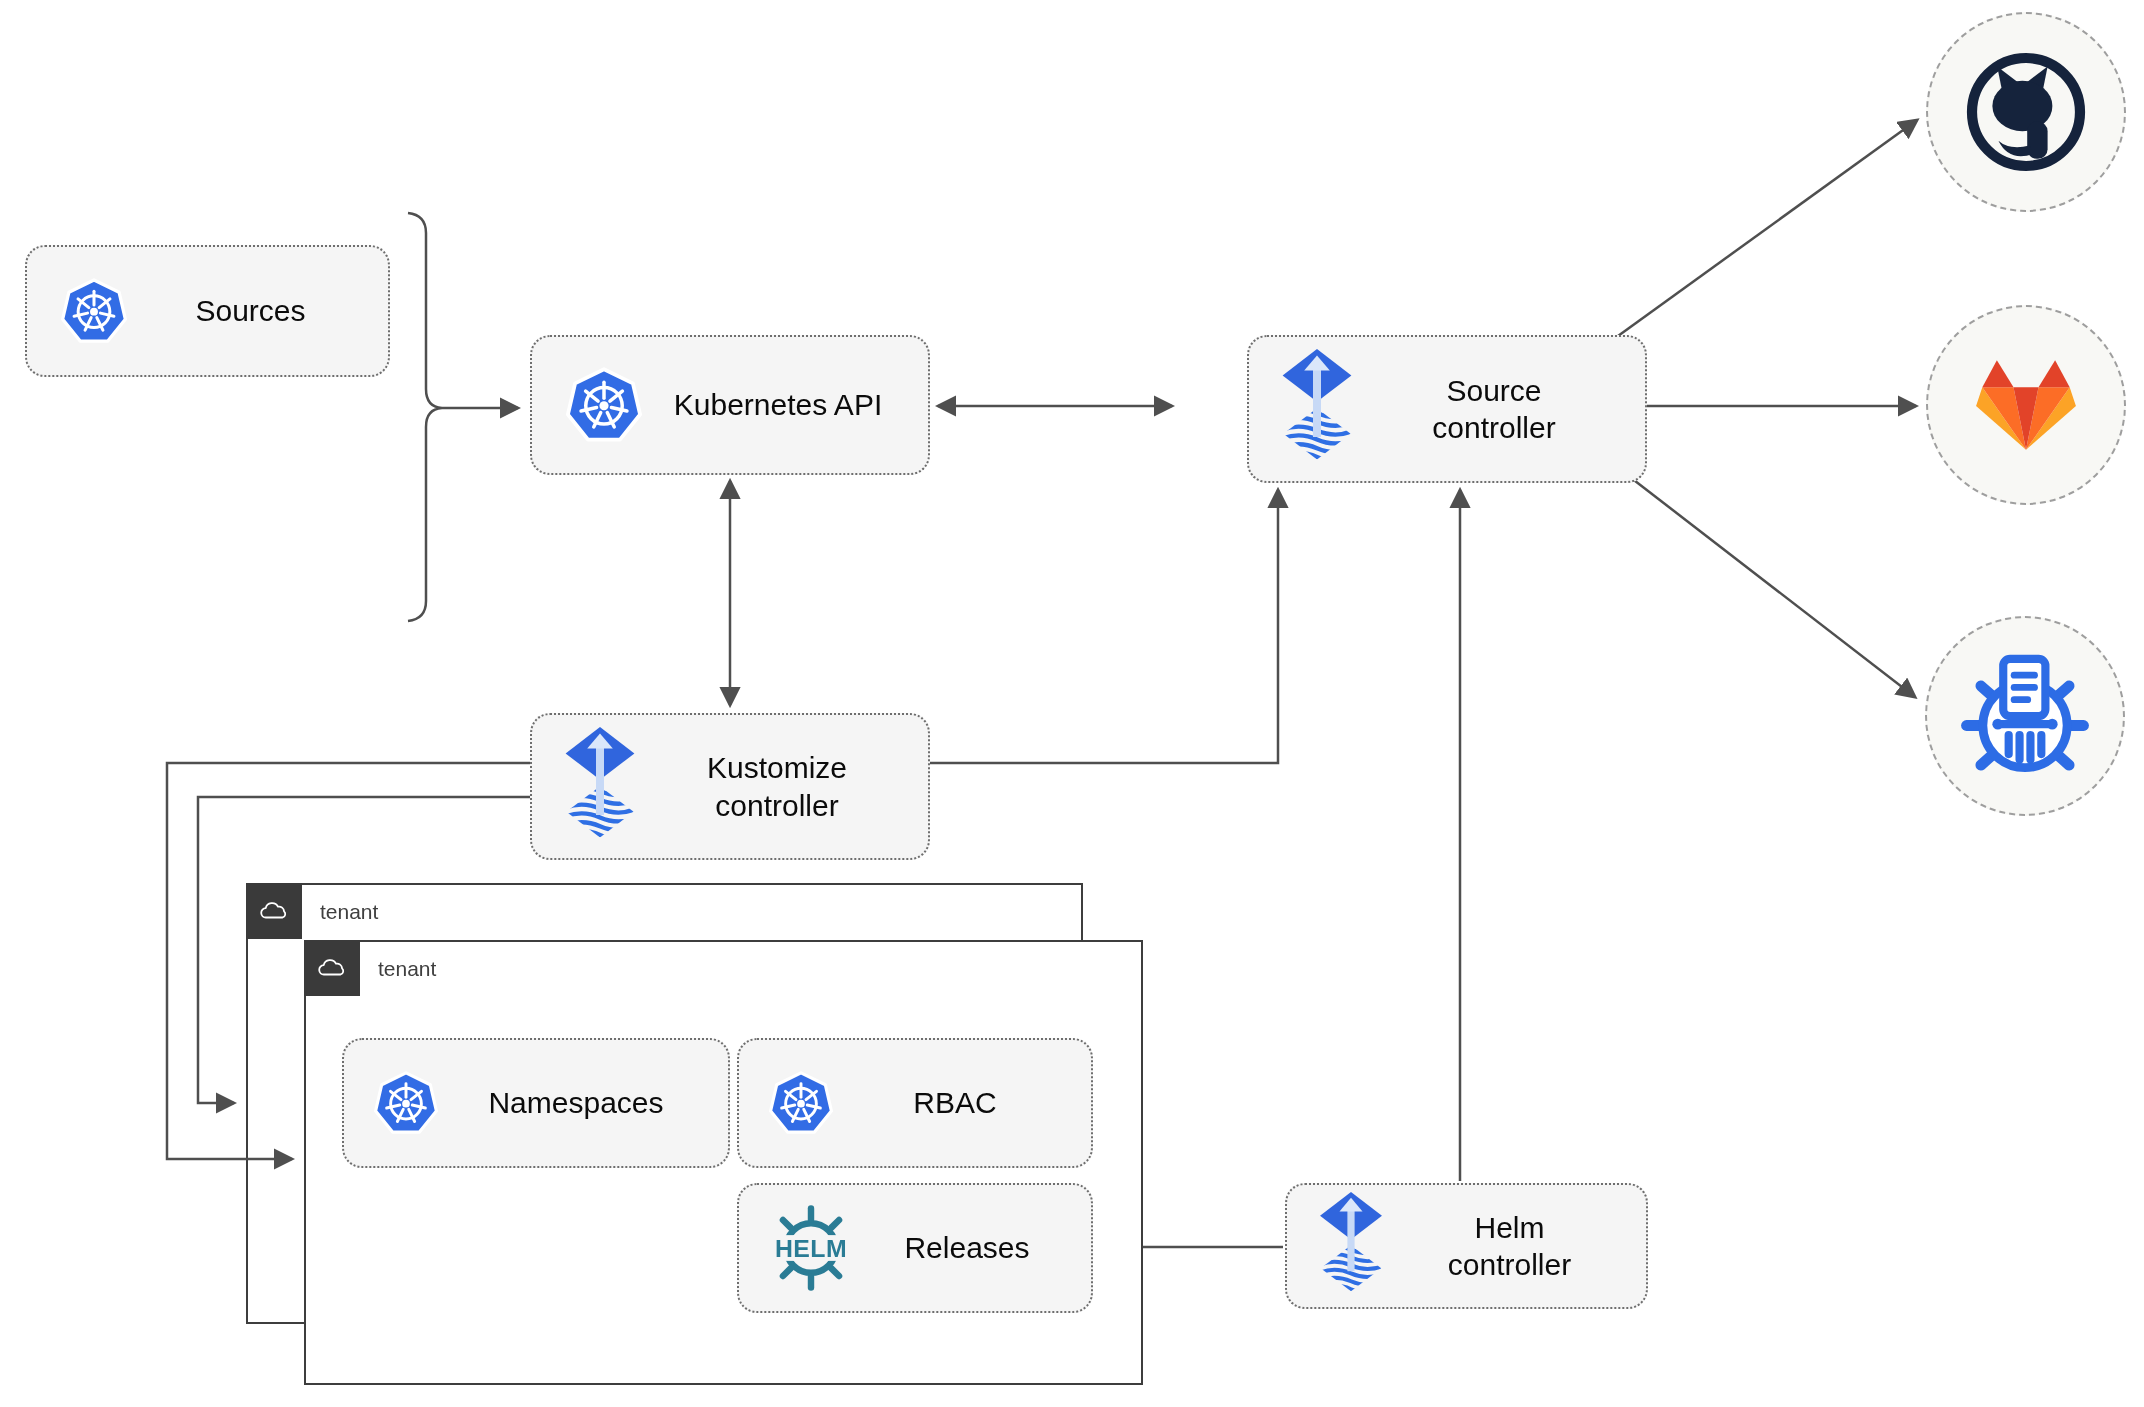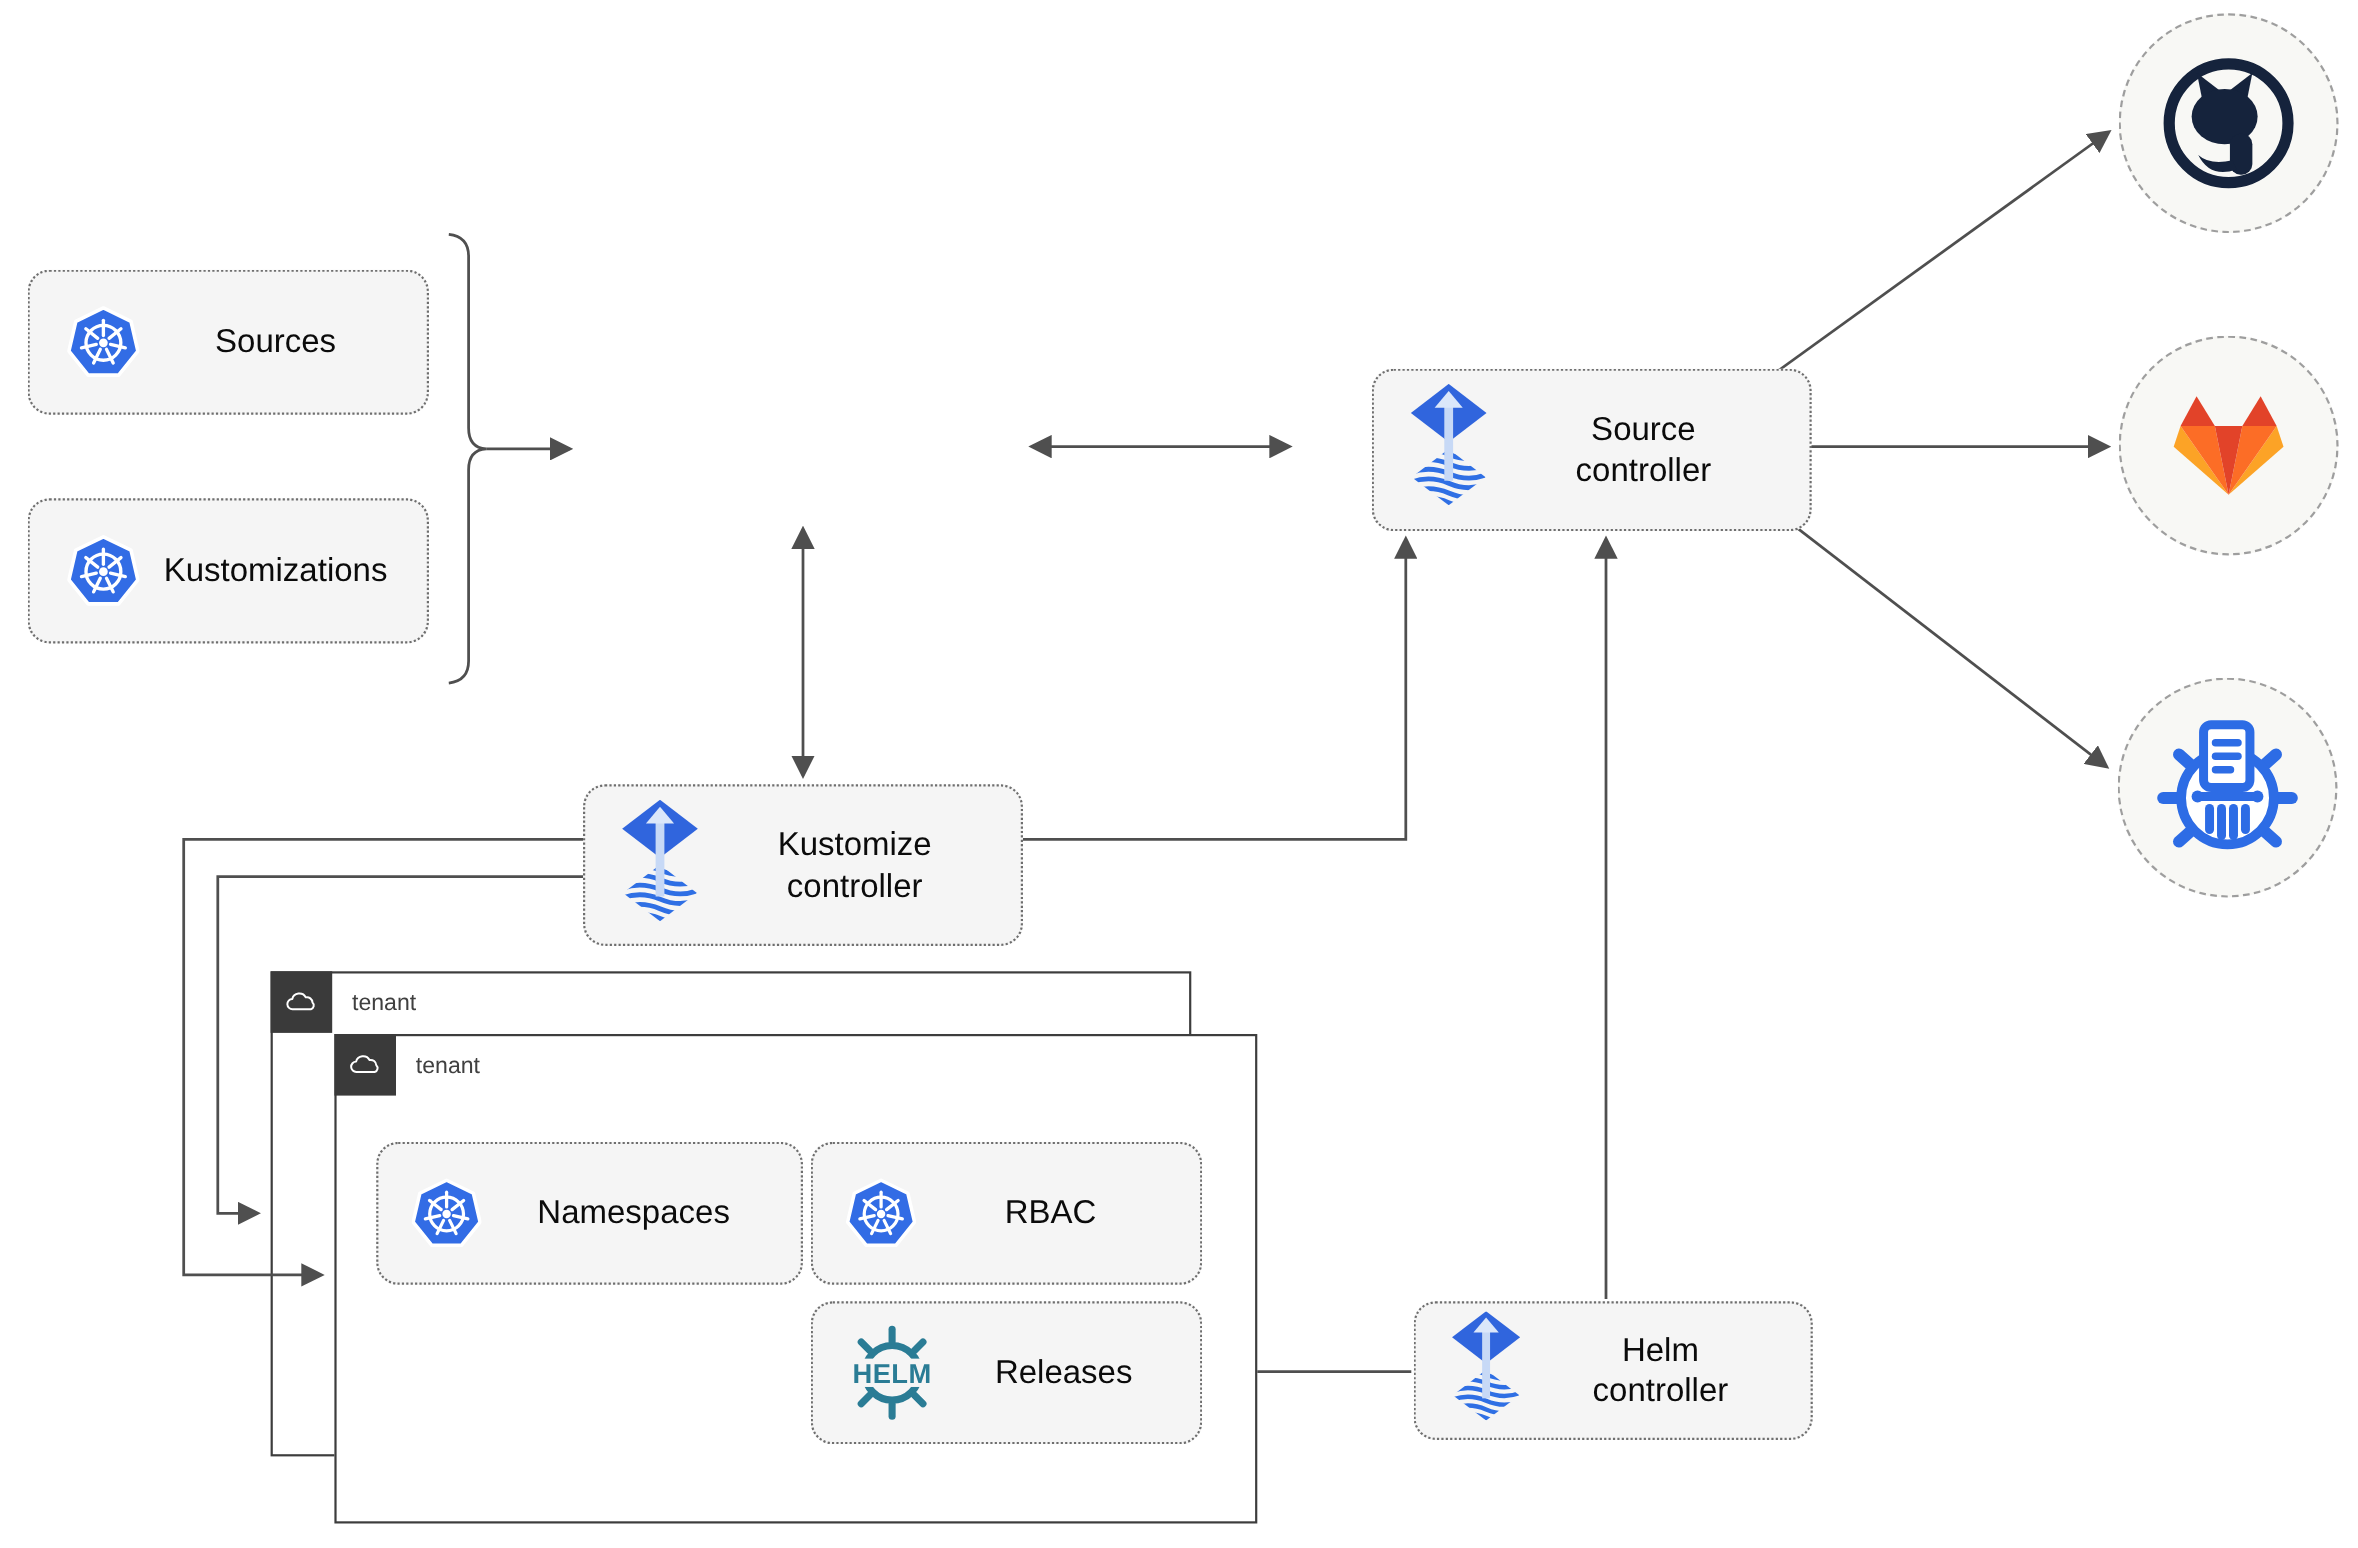--- a/index.html
+++ b/index.html
@@ -168,29 +168,29 @@
 
   <div class="node" style="left:25px;top:245px;width:365px;height:132px">
     <span class="icon" style="margin-left:34px">
       <svg width="66" height="66" viewBox="0 0 100 100">
           <use href="#sym-k8s"></use>
         </svg>
       </span>
     <span class="node-label">Sources</span>
   </div>
 
-  <div class="node" style="left:25px;top:453px;width:365px;height:132px">
+
+  <div class="node" style="left:530px;top:335px;width:400px;height:140px">
     <span class="icon" style="margin-left:34px">
-      <svg width="66" height="66" viewBox="0 0 100 100">
-          <use href="#sym-k8s"></use>
-        </svg>
-      </span>
-    <span class="node-label">Kustomizations</span>
-  </div>
-
+      <svg width="76" height="76" viewBox="0 0 100 100">
+          <use href="#sym-k8s"></use>
+        </svg>
+      </span>
+    <span class="node-label">Kubernetes API</span>
+  </div>
 
   <div class="node" style="left:1247px;top:335px;width:400px;height:148px">
     <span class="icon" style="margin-left:28px">
       <svg width="80" height="120" viewBox="0 0 100 150">
           <use href="#sym-flux"></use>
         </svg>
       </span>
     <span class="node-label">Source
 controller</span>
   </div>

